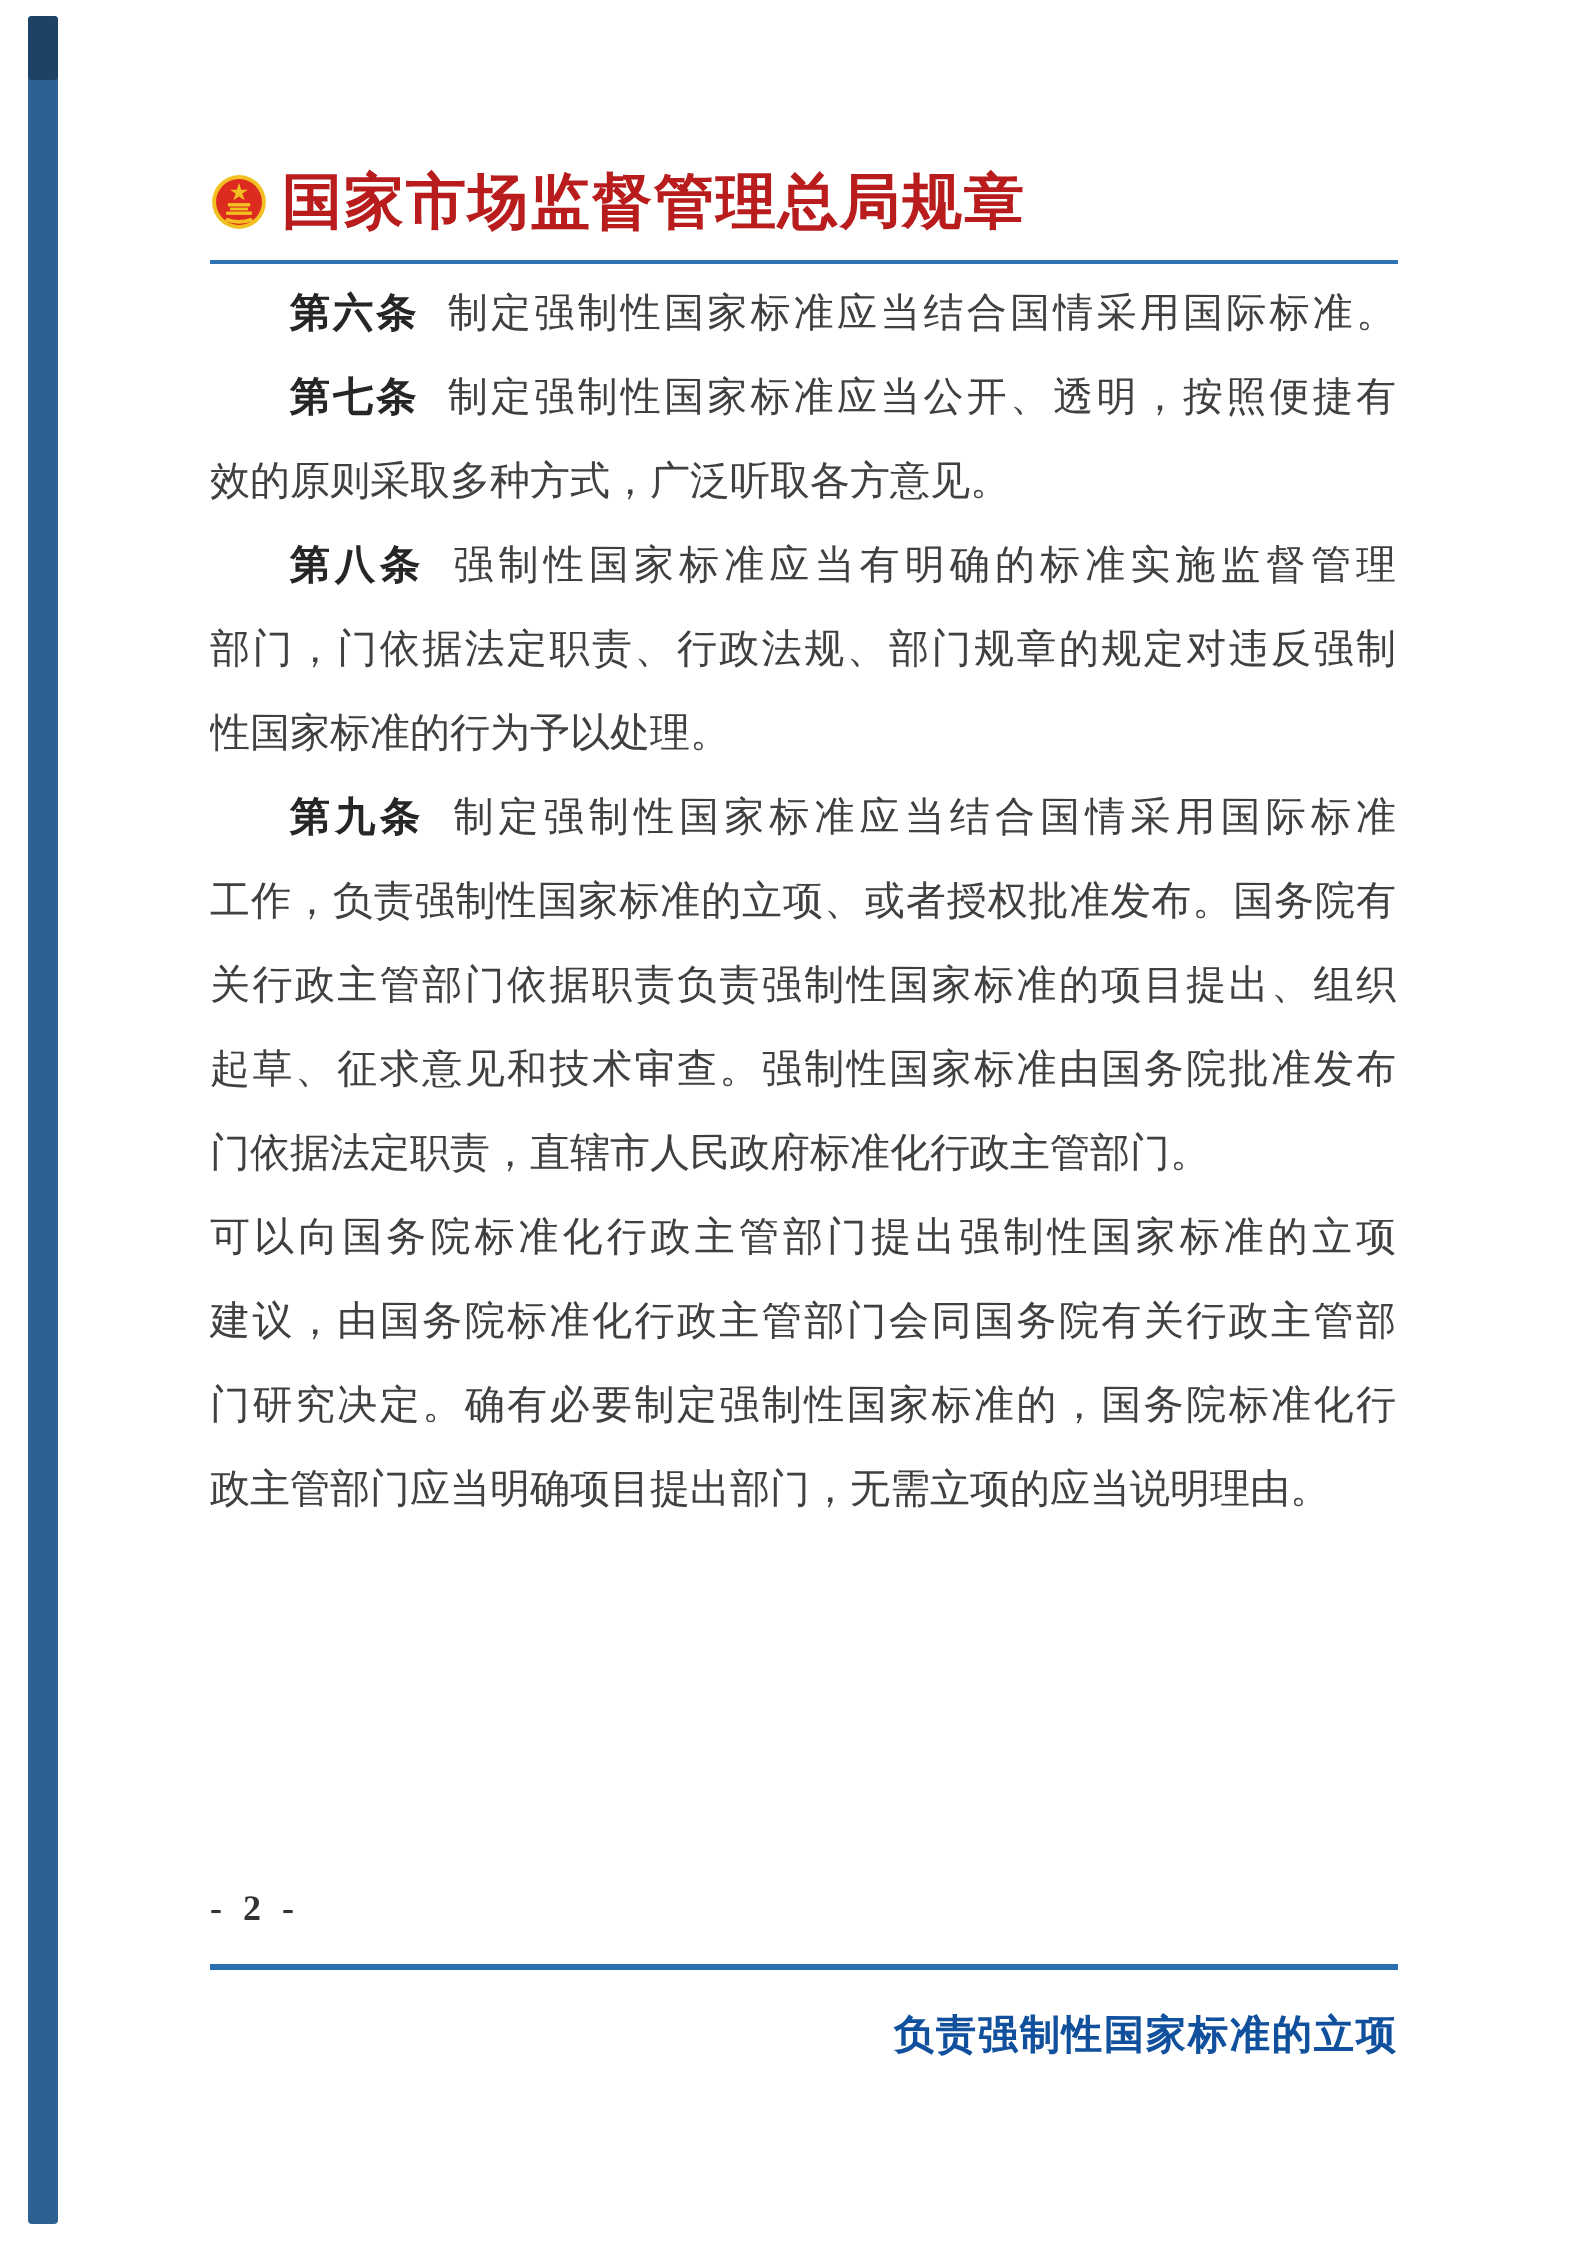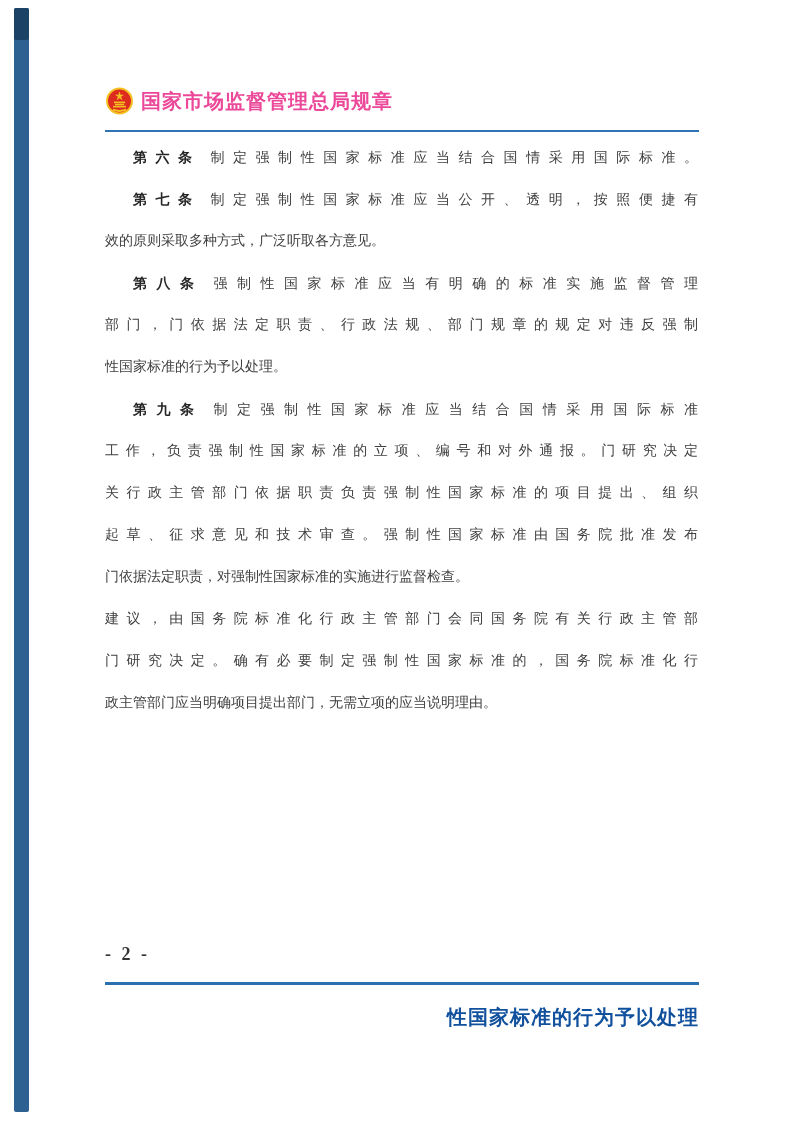--- a/index.html
+++ b/index.html
@@ -17,27 +17,27 @@
   }
   .scroll-thumb{
     position:absolute;left:14px;top:8px;width:15px;height:32px;
     background:#1c4366;border-radius:2px;
   }
   
   .hdr{position:absolute;left:105px;top:84px;width:594px;height:34px;display:flex;align-items:center;}
   .emblem{width:29px;height:28px;flex:0 0 29px;margin-right:7px;}
   .hdr-title{
     font-family:"Liberation Sans","DejaVu Sans",sans-serif;
-    font-weight:bold;font-size:20px;color:#ec4899;letter-spacing:1px;white-space:nowrap;
+    font-weight:bold;font-size:30px;color:#b91c1c;letter-spacing:1px;white-space:nowrap;
   }
   .hdr-rule{position:absolute;left:105px;top:130px;width:594px;height:2px;background:#2e74b5;}
   
   .body-text{
     position:absolute;left:105px;top:136px;width:593px;
-    font-size:14px;line-height:42px;color:#404040;
+    font-size:20px;line-height:42px;color:#404040;
   }
   .bline{height:42px;overflow:hidden;text-align:justify;}
   .bline.flush{text-align-last:justify;}
   .bline.last{text-align-last:left;}
   .bline.first{text-indent:2em;}
   .artnum{
     font-family:"Liberation Sans","DejaVu Sans",sans-serif;
     font-weight:bold;color:#262626;margin-right:0.7em;
   }
   .artnum:empty{margin-right:0;}
@@ -79,28 +79,29 @@
     <div class="bline first flush"><b class="artnum">第六条</b><span>制定强制性国家标准应当结合国情采用国际标准。</span></div>
 
     <div class="bline first flush"><b class="artnum">第七条</b><span>制定强制性国家标准应当公开、透明，按照便捷有</span></div>
     <div class="bline last"><span>效的原则采取多种方式，广泛听取各方意见。</span></div>
 
     <div class="bline first flush"><b class="artnum">第八条</b><span>强制性国家标准应当有明确的标准实施监督管理</span></div>
     <div class="bline flush"><span>部门，门依据法定职责、行政法规、部门规章的规定对违反强制</span></div>
     <div class="bline last"><span>性国家标准的行为予以处理。</span></div>
 
     <div class="bline first flush"><b class="artnum">第九条</b><span>制定强制性国家标准应当结合国情采用国际标准</span></div>
-    <div class="bline flush"><span>工作，负责强制性国家标准的立项、编号和对外通报。门研究决定</span></div>
+    <div class="bline flush"><span>工作，负责强制性国家标准的立项、或者授权批准发布。国务院有</span></div>
     <div class="bline flush"><span>关行政主管部门依据职责负责强制性国家标准的项目提出、组织</span></div>
     <div class="bline flush"><span>起草、征求意见和技术审查。强制性国家标准由国务院批准发布</span></div>
 
-    <div class="bline last"><span>门依据法定职责，对强制性国家标准的实施进行监督检查。</span></div>
+    <div class="bline last"><span>门依据法定职责，直辖市人民政府标准化行政主管部门。</span></div>
 
+    <div class="bline flush"><span>可以向国务院标准化行政主管部门提出强制性国家标准的立项</span></div>
     <div class="bline flush"><span>建议，由国务院标准化行政主管部门会同国务院有关行政主管部</span></div>
     <div class="bline flush"><span>门研究决定。确有必要制定强制性国家标准的，国务院标准化行</span></div>
     <div class="bline last"><span>政主管部门应当明确项目提出部门，无需立项的应当说明理由。</span></div>
   </div>
 
   <div class="pagenum">- 2 -</div>
   <div class="ftr-rule"></div>
-  <div class="publisher">性国家标准的行为予以处理</div>
+  <div class="publisher">负责强制性国家标准的立项</div>
 
 </div>
 
 </body></html>

